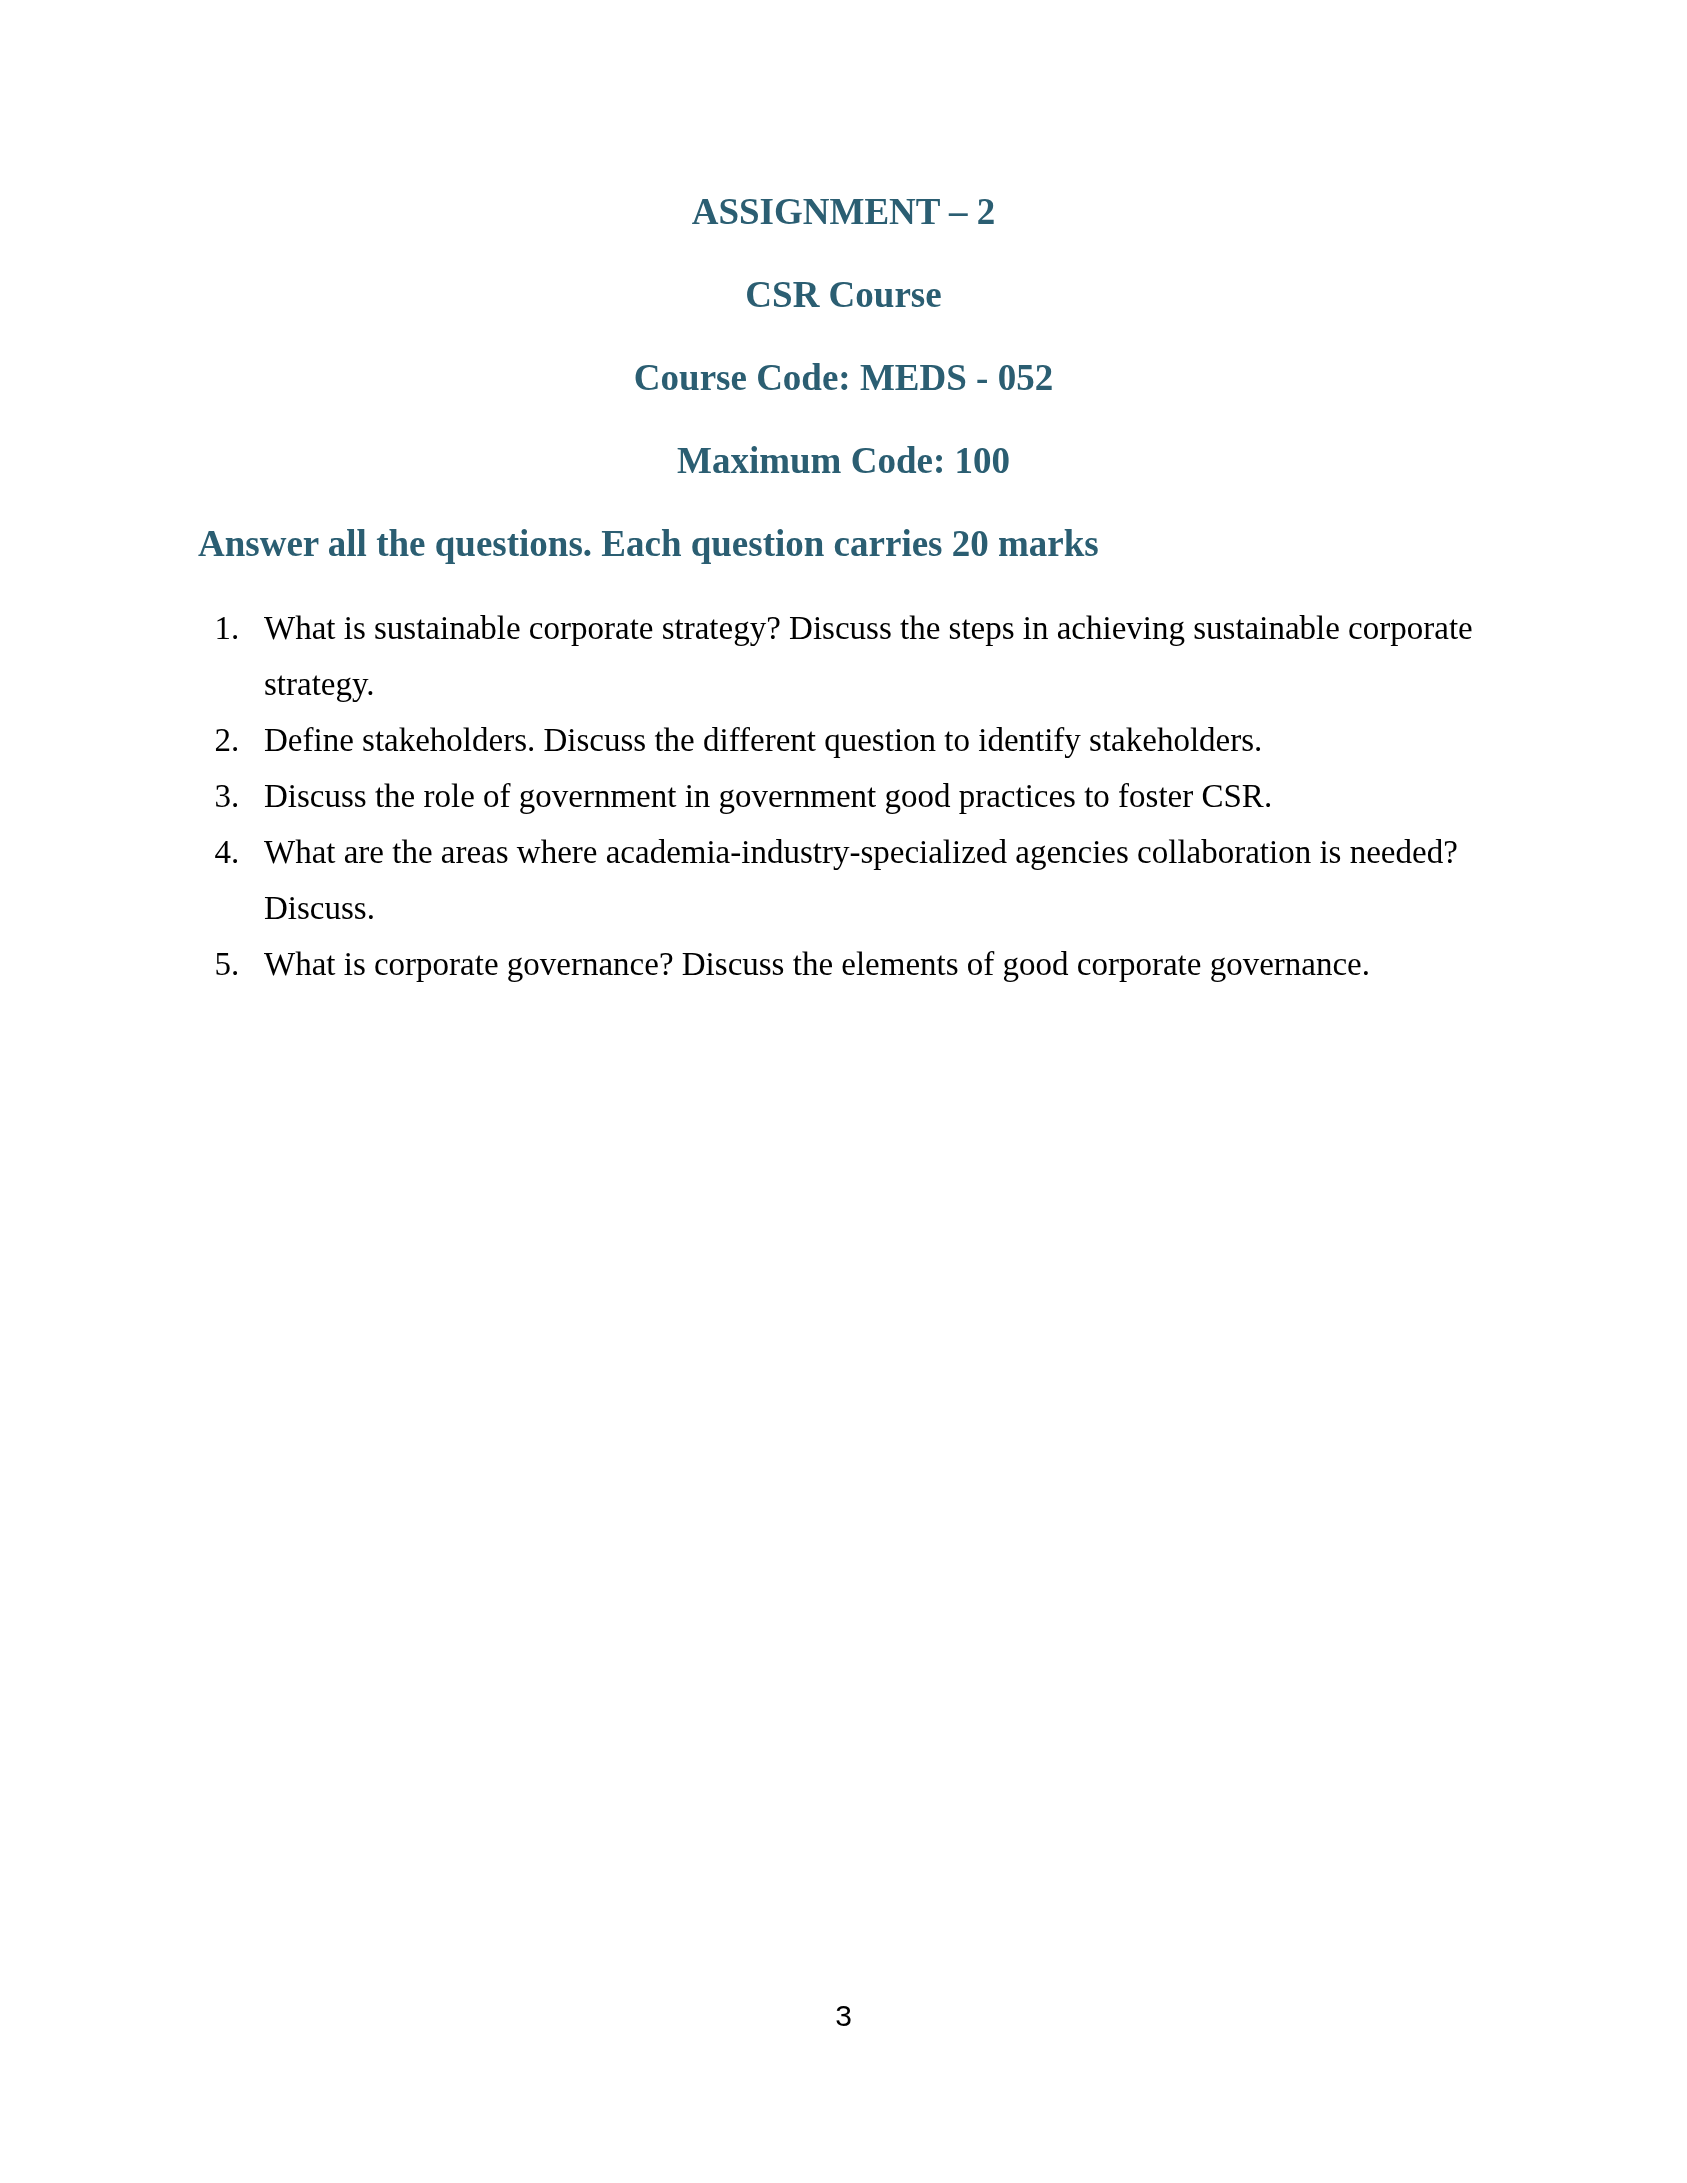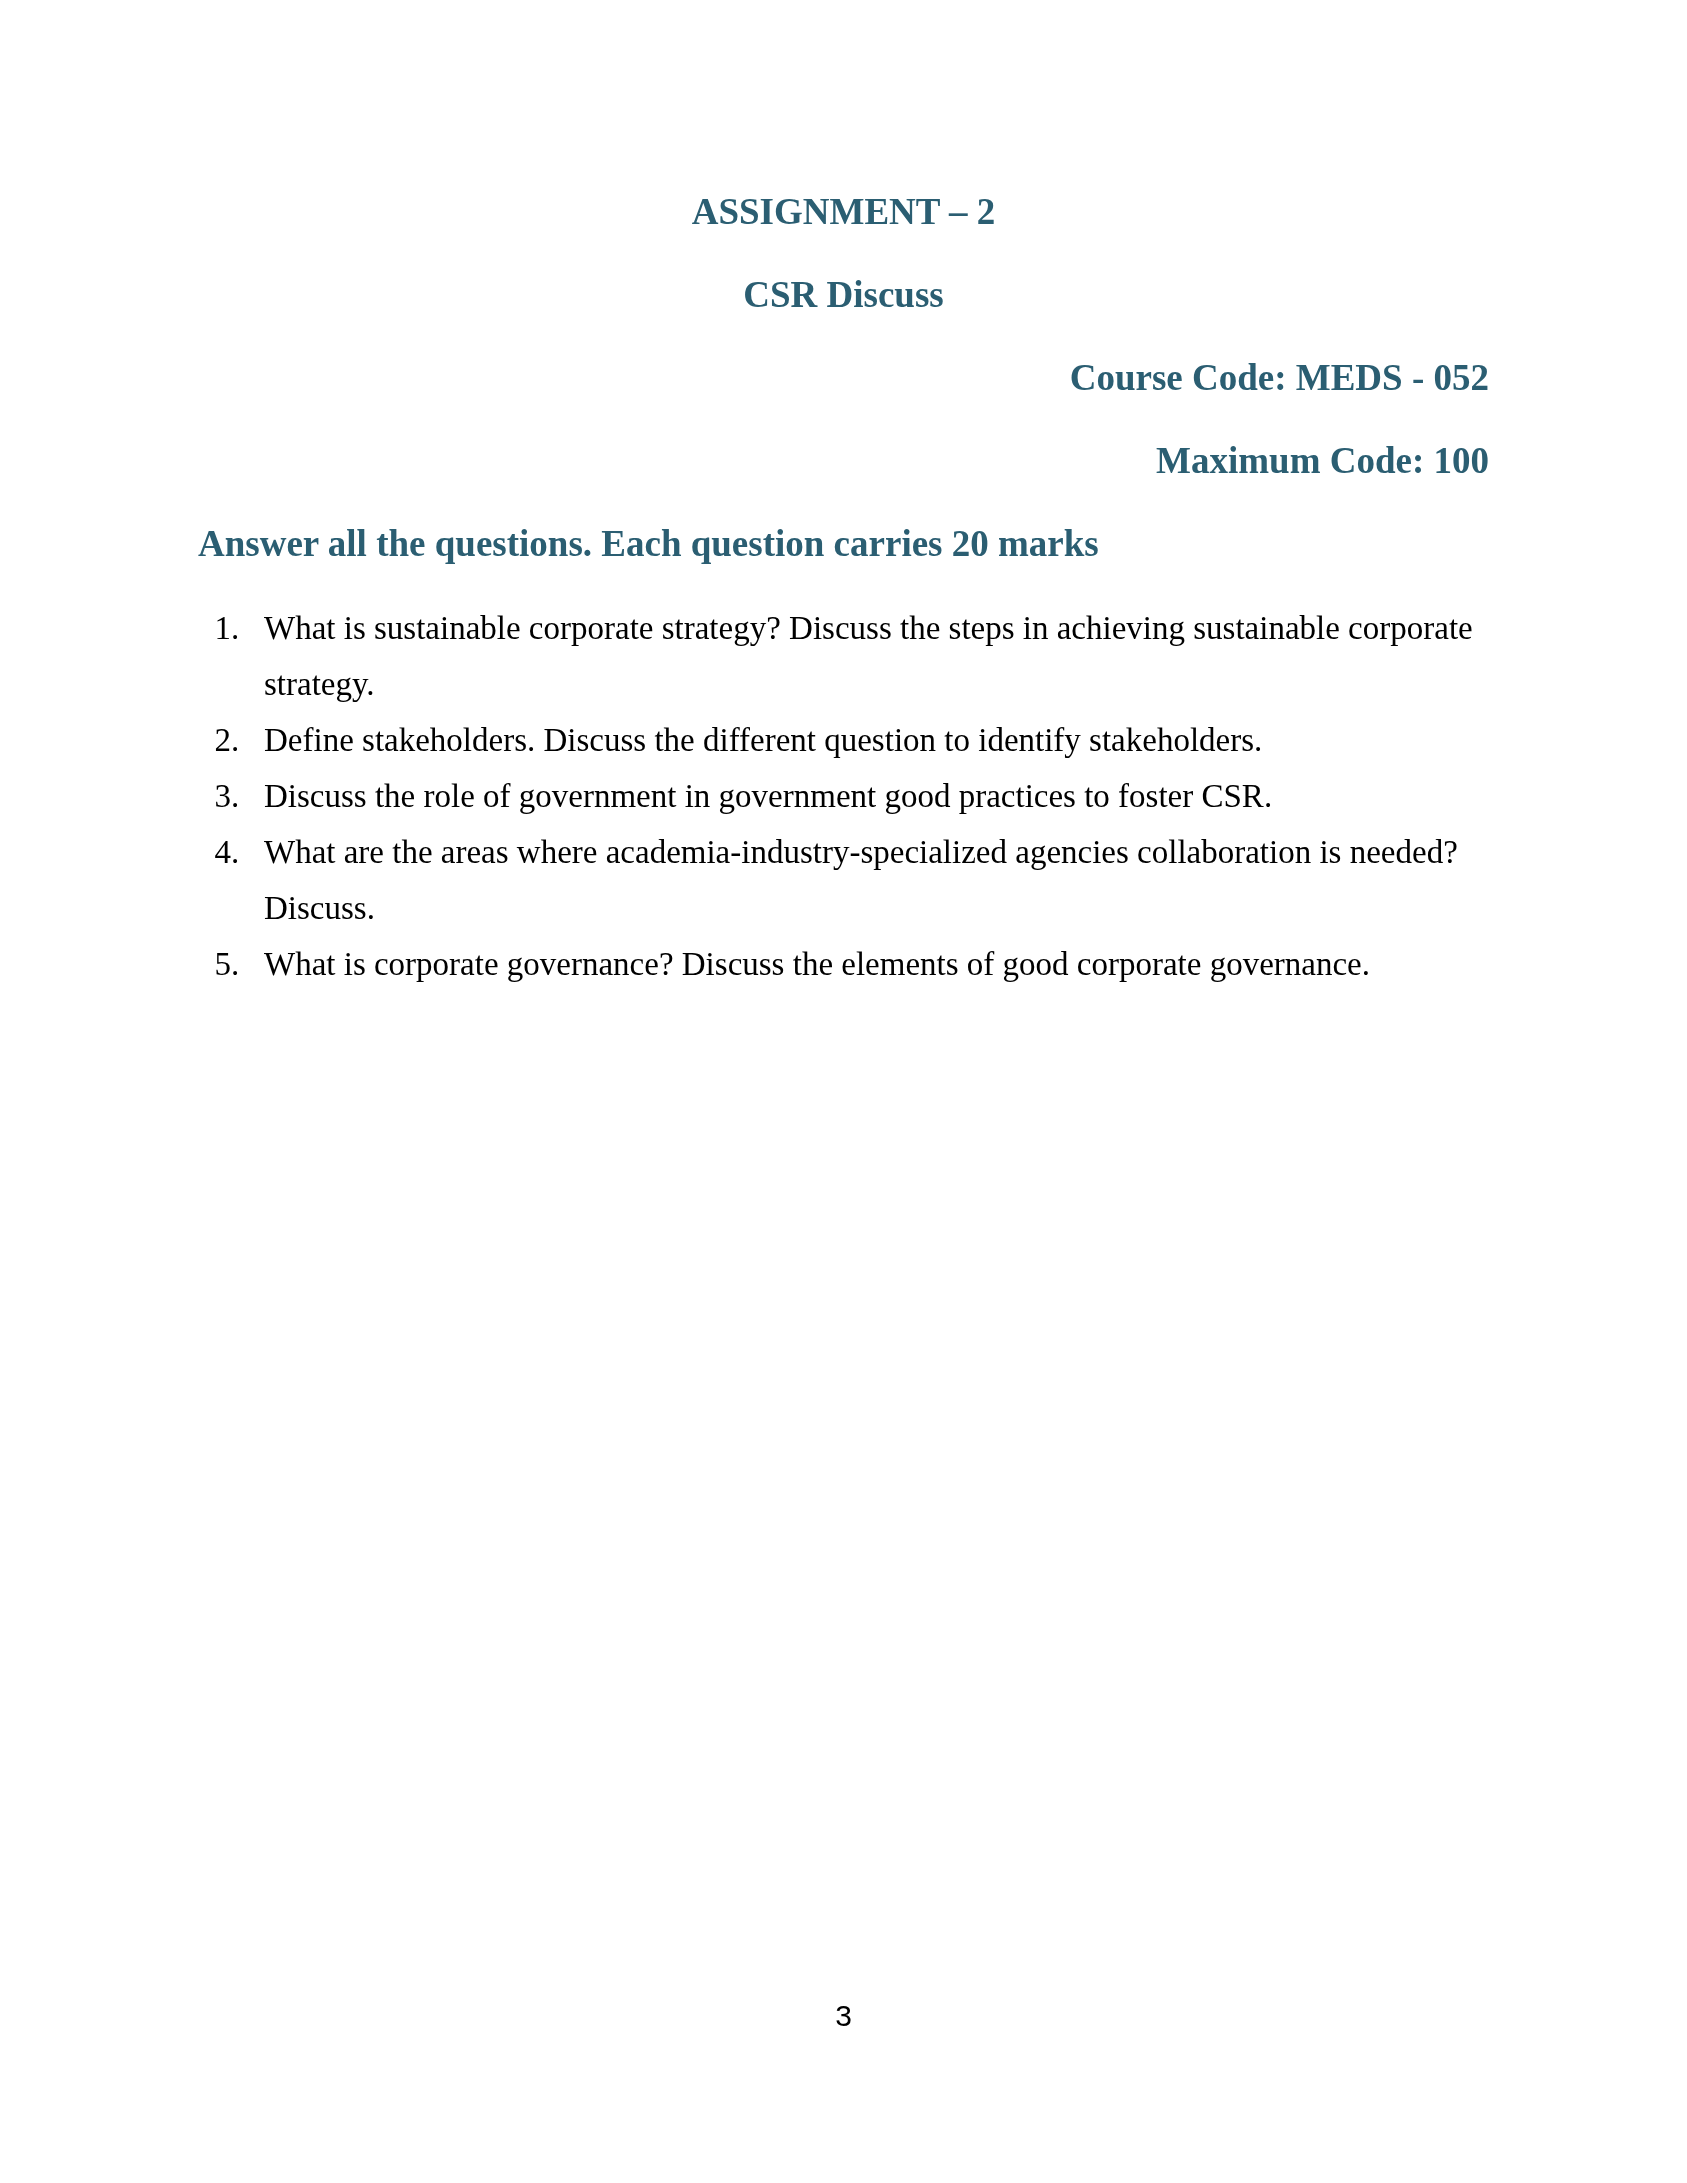--- a/index.html
+++ b/index.html
@@ -18,21 +18,21 @@
   }
   .heading {
     font-family: "Liberation Serif", serif;
     font-weight: bold;
     font-size: 37px;
     line-height: 38px;
     color: #2B5E72;
     margin: 0 0 45px 0;
   }
   .heading--center { text-align: center; }
-  .heading--right  { text-align: right; }
+  .heading--right  { text-align: center; }
   .heading--left   { text-align: left; margin-bottom: 37px; }
   .q-list {
     list-style: none;
     margin: 0;
     padding: 0;
     font-family: "Liberation Serif", serif;
     font-size: 33px;
     line-height: 56px;
     color: #000000;
   }
@@ -58,21 +58,21 @@
     color: #000000;
   }
 </style>
 </head>
 <body>
 
 <div class="page">
 
   <div class="heading heading--center">ASSIGNMENT – 2</div>
 
-  <div class="heading heading--center">CSR Discuss</div>
+  <div class="heading heading--center">CSR Course</div>
 
   <div class="heading heading--right">Course Code: MEDS - 052</div>
 
   <div class="heading heading--right">Maximum Code: 100</div>
 
   <div class="heading heading--left">Answer all the questions. Each question carries 20 marks</div>
 
   <ol class="q-list">
     <li class="q-item">
       <span class="q-num">1.</span>

